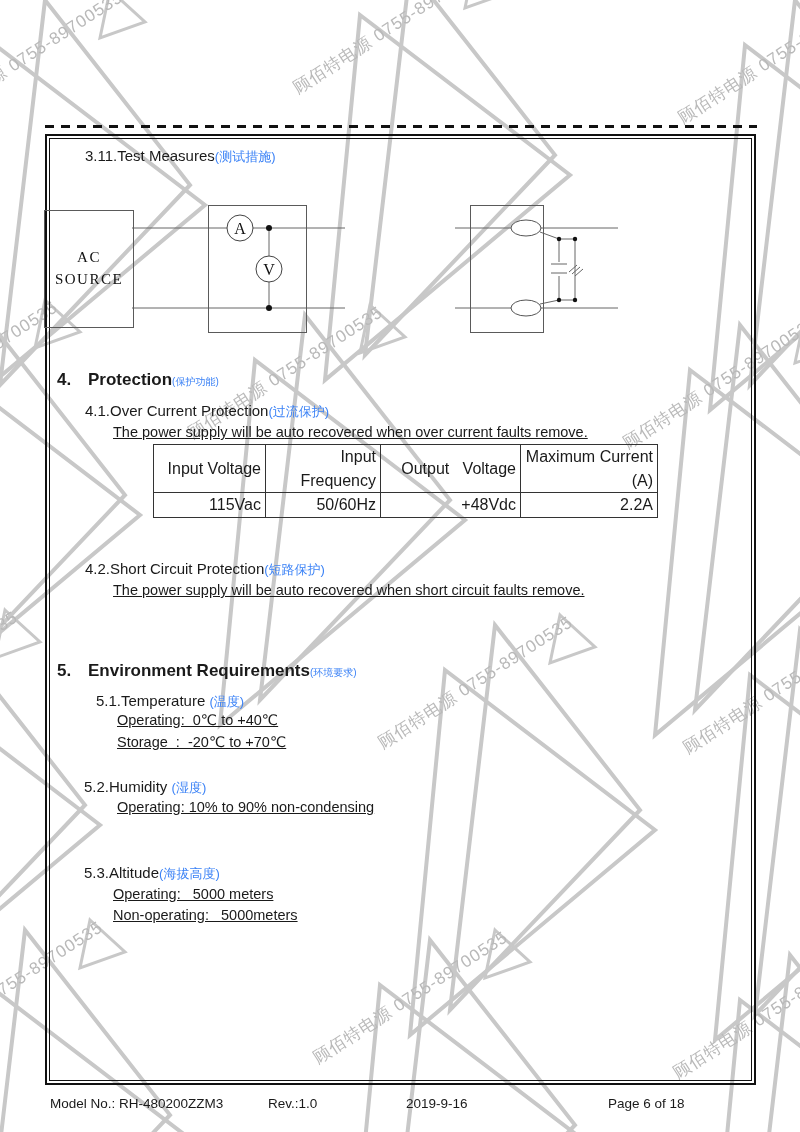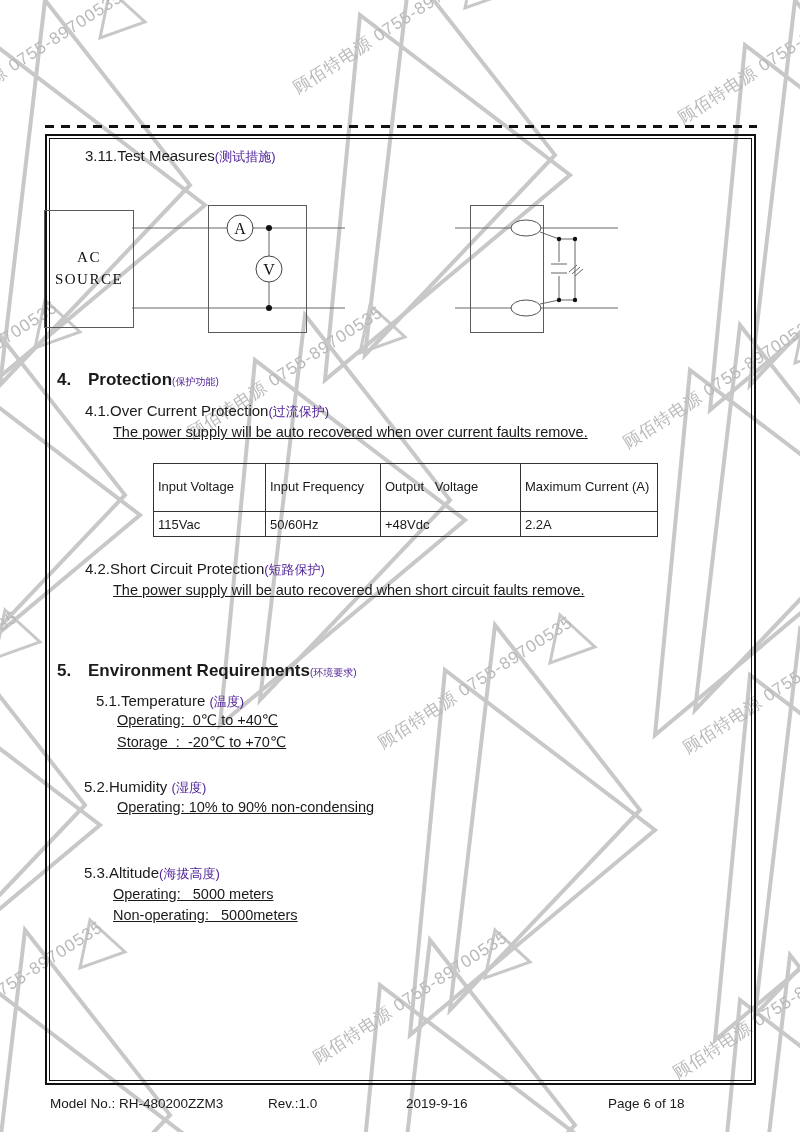--- a/index.html
+++ b/index.html
@@ -22,38 +22,38 @@
   .content{position:absolute;inset:0;z-index:1;}
   .dash-line{
     position:absolute;left:45px;top:125px;width:712px;height:3px;
     background:repeating-linear-gradient(90deg,#111 0 9px,transparent 9px 16px);
   }
   .frame{position:absolute;left:45px;top:134px;width:707px;height:947px;border:2px solid #111;}
   .frame-inner{position:absolute;inset:2px;border:1px solid #111;}
   
   .abs{position:absolute;white-space:nowrap;}
   .sub-title{font-size:15px;}
-  .cn{font-size:13px;color:#4c1d95;}
+  .cn{font-size:13px;color:#3b82f6;}
   .h-main{font-size:17px;font-weight:bold;}
   .h-main .num{display:inline-block;width:31px;}
   .h-main .cn{font-size:10px;font-weight:400;}
   .body-text{font-size:14.5px;text-decoration:underline;}
   
   .diagram{position:absolute;left:40px;top:202px;width:700px;height:146px;}
   .diagram svg{position:absolute;left:0;top:0;}
   .dbox{
     position:absolute;border:1px solid #5a5a5a;background:transparent;
     display:flex;align-items:center;justify-content:center;text-align:center;
     font-family:"Liberation Serif","DejaVu Serif",serif;
     font-size:15px;letter-spacing:1.5px;color:#111;white-space:pre-line;line-height:1.45;
   }
   
   .spec-table{
-    position:absolute;left:153px;top:463px;border-collapse:collapse;table-layout:fixed;
-    font-size:13px;text-align:left;
+    position:absolute;left:153px;top:444px;border-collapse:collapse;table-layout:fixed;
+    font-size:16px;text-align:right;
   }
   .spec-table td,.spec-table th{
     border:1px solid #333;font-weight:400;padding:0 4px;vertical-align:middle;
     background:transparent;
   }
   .spec-table .hrow td{height:47px;line-height:1.45;}
   .spec-table .drow td{height:24px;margin-top:37px;}
   
   .footer-item{position:absolute;top:1096px;font-size:13.5px;white-space:nowrap;}
 </style>

